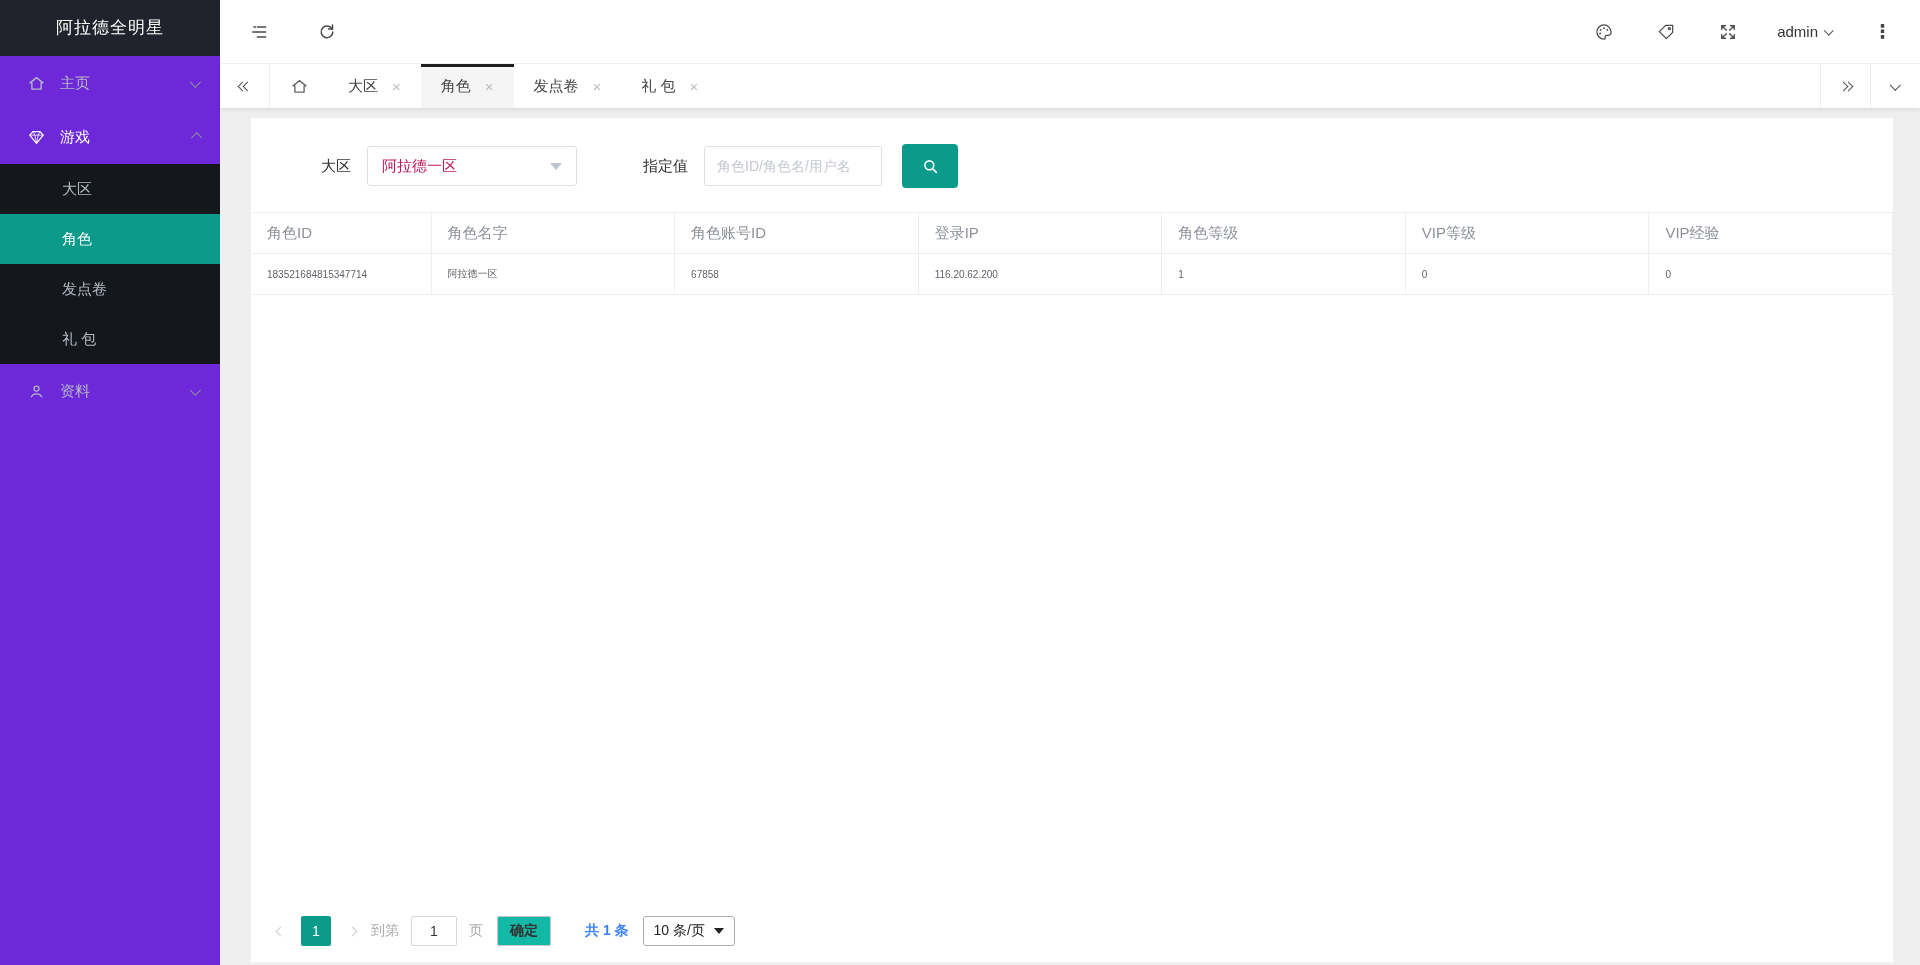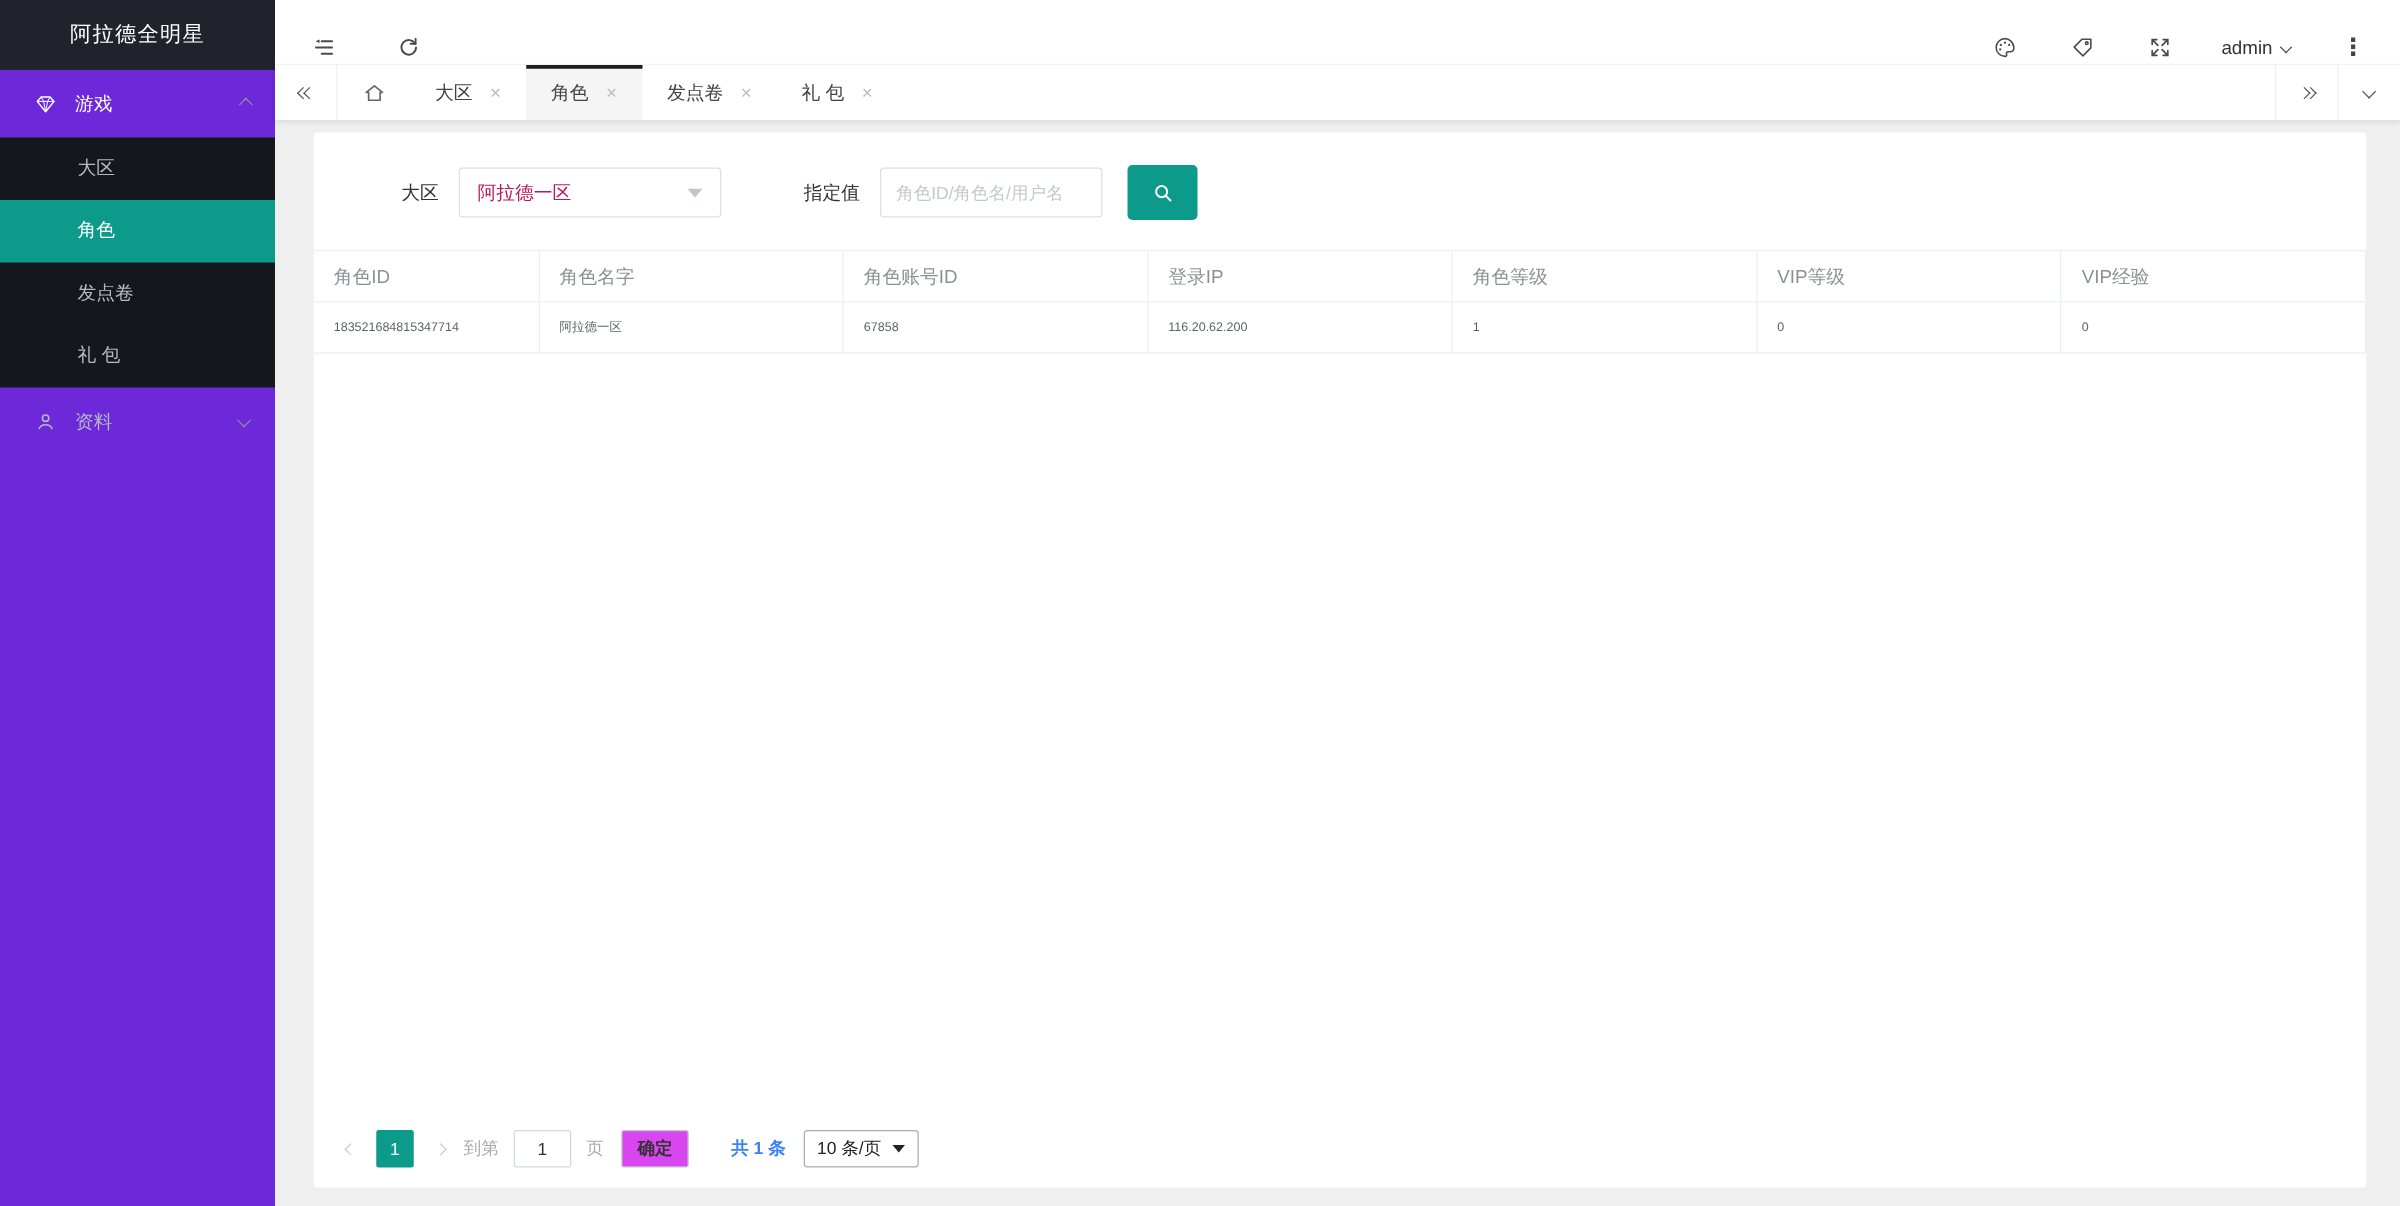--- a/index.html
+++ b/index.html
@@ -22,21 +22,21 @@
   .arrow { display:inline-block; width:8px; height:8px; border-left:1.8px solid currentColor; border-bottom:1.8px solid currentColor; }
   .arrow.down { transform:rotate(-45deg) translateY(-1px); }
   .arrow.up   { transform:rotate(135deg) translateY(-1px); }
   .arrow.left { transform:rotate(45deg); }
   .arrow.right{ transform:rotate(225deg); }
   .sidebar .arrow { color:#8a9099; }
 
   
   .main { position:absolute; left:220px; top:0; width:1700px; height:965px; }
 
-  .topbar { height:52px; background:#fff; border-bottom:1px solid #f2f2f2; display:flex; align-items:flex-end; padding:0 24px 0 26px; }
+  .topbar { height:64px; background:#fff; border-bottom:1px solid #f2f2f2; display:flex; align-items:center; padding:0 24px 0 26px; }
   .tb-icon { width:26px; height:26px; display:flex; align-items:center; justify-content:center; color:#4a4a4a; cursor:pointer; }
   .tb-icon svg { width:20px; height:20px; }
   .tb-left { display:flex; align-items:center; gap:42px; }
   .tb-right { margin-left:auto; display:flex; align-items:center; gap:36px; color:#5c5c5c; }
   .tb-user { display:flex; align-items:center; gap:8px; font-size:15px; color:#333; cursor:pointer; }
   .tb-user .arrow { width:7px; height:7px; color:#555; }
   .kebab { font-size:19px; font-weight:bold; color:#444; line-height:1; cursor:pointer; padding:0 4px; }
 
   
   .tabbar { height:44px; background:#fff; display:flex; align-items:stretch; box-shadow:0 2px 4px rgba(0,0,0,.08); position:relative; z-index:2; }
@@ -75,31 +75,40 @@
   col.c1 { width:180px; }
 
   
   .pager { position:absolute; left:14px; bottom:16px; display:flex; align-items:center; font-size:14px; }
   .pg-nav { width:30px; height:30px; display:flex; align-items:center; justify-content:center; color:#c8cbd0; cursor:pointer; }
   .pg-nav .arrow { width:7px; height:7px; border-width:1.6px; }
   .pg-cur { min-width:30px; height:30px; background:#0c9b8a; color:#fff; border-radius:2px; display:flex; align-items:center; justify-content:center; margin:0 6px; font-size:14px; cursor:pointer; }
   .pg-goto { color:#ababab; margin-left:4px; }
   .pg-input { width:46px; height:30px; border:1px solid #d4d7dc; border-radius:2px; text-align:center; margin:0 12px; font-size:14px; color:#333; outline:none; font-family:inherit; }
   .pg-page { color:#ababab; }
-  .pg-confirm { margin-left:14px; height:30px; padding:0 12px; background:#d946ef; border:1px solid #c2c5ca; border-radius:2px; font-size:14px; font-weight:700; color:#333; cursor:pointer; font-family:inherit; }
+  .pg-confirm { margin-left:14px; height:30px; padding:0 12px; background:#14b8a6; border:1px solid #c2c5ca; border-radius:2px; font-size:14px; font-weight:700; color:#333; cursor:pointer; font-family:inherit; }
   .pg-total { margin-left:34px; color:#3b82f6; font-weight:600;text-align:center; }
   .pg-size { margin-left:14px; height:30px; border:1px solid #a9adb3; border-radius:3px; display:flex; align-items:center; padding:0 10px; font-weight:400; color:#222; cursor:pointer; background:#fff; }
   .pg-size .caret { margin-left:9px; width:0; height:0; border-left:5px solid transparent; border-right:5px solid transparent; border-top:6px solid #222; }
 </style>
 </head>
 <body>
 
 <div class="sidebar">
   <div class="sidebar-title">阿拉德全明星</div>
 
+  <div class="menu-item">
+    <span class="mi-icon">
+      <svg viewBox="0 0 24 24" fill="none" stroke="currentColor" stroke-width="1.7" stroke-linejoin="round">
+          <path d="M12 4.6 L3.8 11.2 H6.2 V19.2 H17.8 V11.2 H20.2 Z"></path>
+        </svg>
+    </span>
+    <span class="mi-label">主页</span>
+    <span class="arrow down"></span>
+  </div>
 
   <div class="menu-item open">
     <span class="mi-icon">
       <svg viewBox="0 0 24 24" fill="none" stroke="currentColor" stroke-width="1.5" stroke-linejoin="round">
           <path d="M7.5 4.5 H16.5 L20.5 9 L12 19.5 L3.5 9 Z"></path>
           <path d="M3.5 9 H20.5 M7.5 4.5 L10 9 L12 19.5 L14 9 L16.5 4.5" stroke-width="1"></path>
         </svg>
     </span>
     <span class="mi-label">游戏</span>
     <span class="arrow up"></span>

